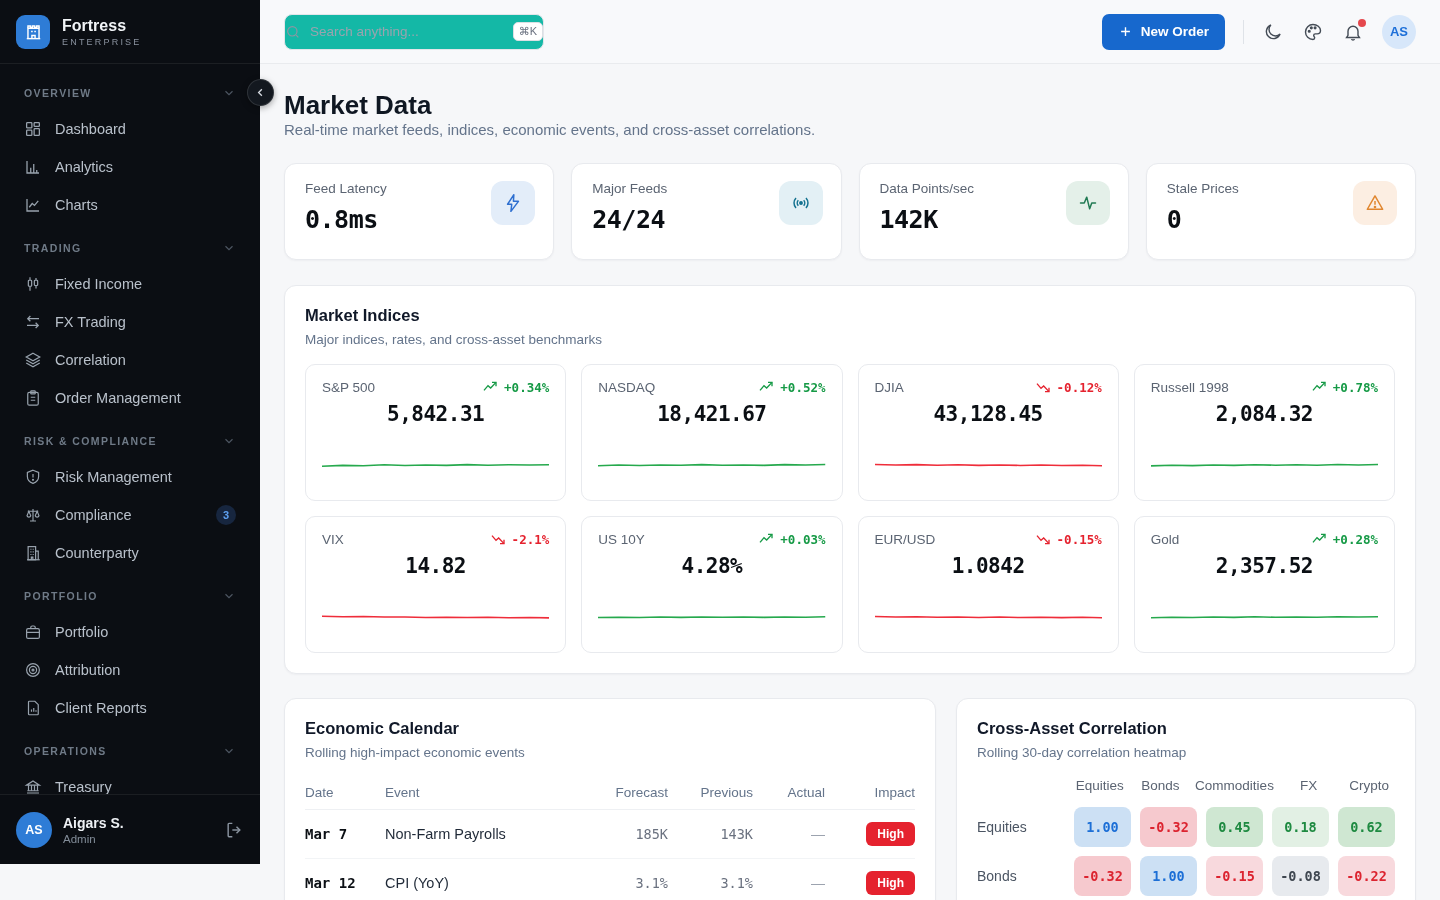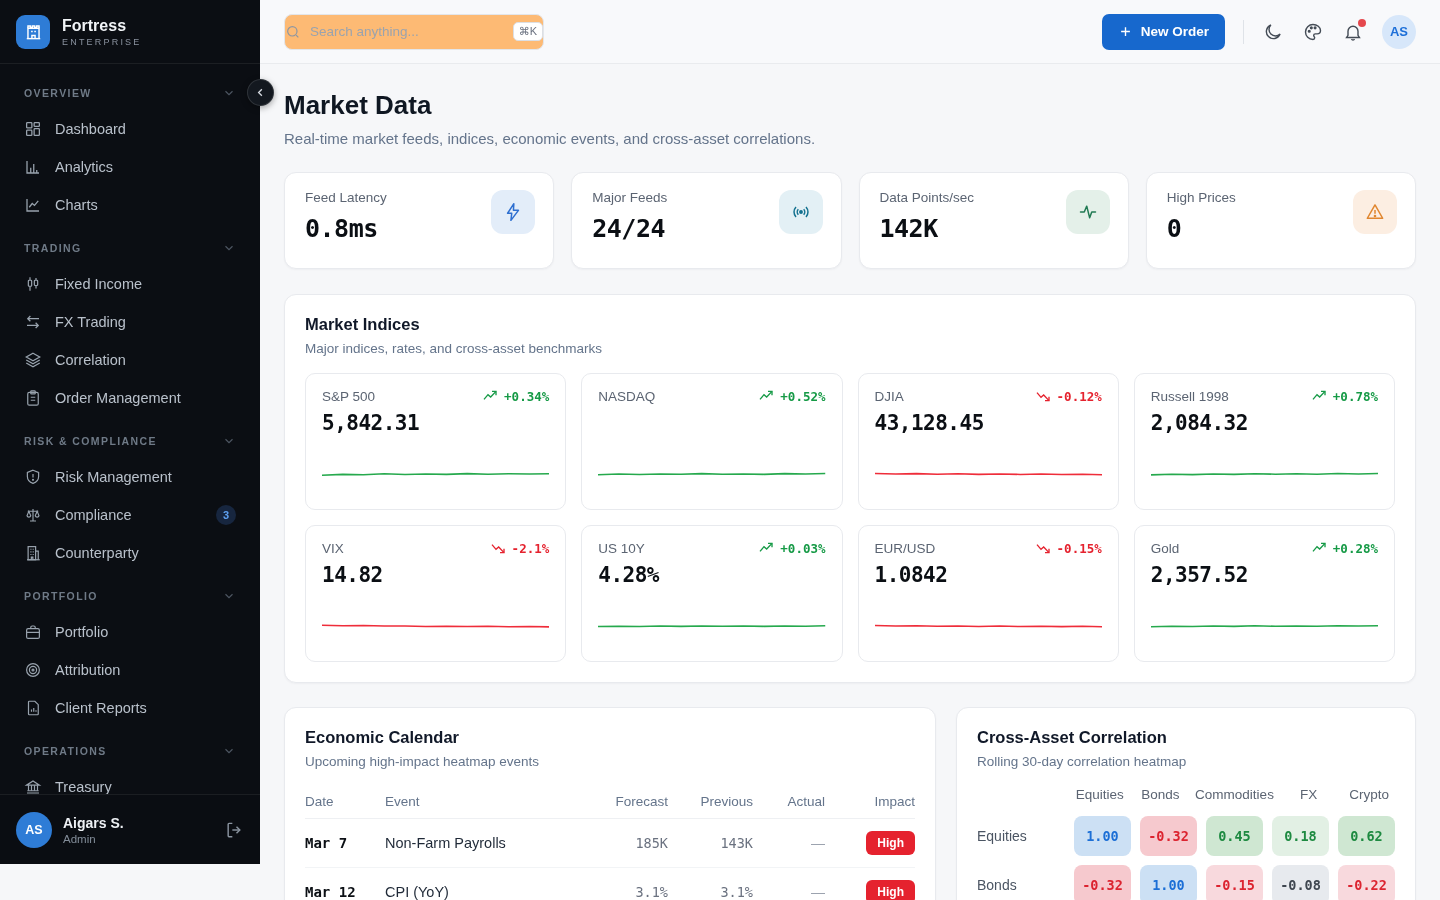--- a/index.html
+++ b/index.html
@@ -27,52 +27,52 @@
   .user-name { color:#eef1f5; font-size:14px; font-weight:bold; }
   .user-role { color:#828c98; font-size:11.5px; margin-top:2px; }
   .user-info { flex:1; }
   .logout-btn { color:#8b95a1; cursor:pointer; display:flex; }
 
   .collapse-btn { position:absolute; left:247px; top:79px; width:27px; height:27px; border-radius:50%; background:#13181f; border:1px solid rgba(255,255,255,.12); box-shadow:0 2px 6px rgba(0,0,0,.35); color:#d6dbe2; display:flex; align-items:center; justify-content:center; z-index:60; cursor:pointer; }
 
   
   .main { flex:1; display:flex; flex-direction:column; min-width:0; }
   .topbar { height:64px; background:#f8f9fb; border-bottom:1px solid #e9ebee; display:flex; align-items:center; padding:0 24px; flex-shrink:0; }
-  .search-box { width:260px; height:36px; background:#fdba74; border:1px solid #e3e6ea; border-radius:8px; display:flex; align-items:center; gap:9px; padding:0 0; color:#8d96a2; cursor:text; }
+  .search-box { width:260px; height:36px; background:#14b8a6; border:1px solid #e3e6ea; border-radius:8px; display:flex; align-items:center; gap:9px; padding:0 0; color:#8d96a2; cursor:text; }
   .search-box input { border:none; outline:none; background:transparent; flex:1; font-size:13.5px; color:#3c4450; font-family:"Liberation Sans",sans-serif; }
   .search-box input::placeholder { color:#9aa3ae; }
   .kbd { background:#fff; border:1px solid #dcdfe4; border-radius:5px; font-size:11px; color:#6b7280; padding:2px 5px; }
   .topbar-right { margin-left:auto; display:flex; align-items:center; gap:18px; }
   .new-order-btn { height:36px; background:#1768cd; color:#fff; border:none; border-radius:7px; font-size:13.5px; font-weight:bold; display:flex; align-items:center; gap:8px; padding:0 16px; cursor:pointer; font-family:"Liberation Sans",sans-serif; }
   .tb-divider { width:1px; height:24px; background:#dfe3e8; }
   .icon-btn { width:22px; height:22px; color:#444c56; position:relative; cursor:pointer; display:flex; align-items:center; justify-content:center; }
   .notif-dot { position:absolute; top:-2px; right:-2px; width:8px; height:8px; border-radius:50%; background:#e5484d; }
   .tb-avatar { width:34px; height:34px; border-radius:50%; background:#d7e7fa; color:#1d6fd8; font-size:13px; font-weight:bold; display:flex; align-items:center; justify-content:center; cursor:pointer; }
 
   .content { flex:1; padding:0 24px; overflow:hidden; }
   .page-title { margin-top:26px; font-size:26px; font-weight:bold; color:#0f1722; }
-  .page-sub { margin-top:9px; font-size:15px; color:#64748b; }
+  .page-sub { font-size:15px; color:#64748b; }
 
   
   .stats-row { margin-top:25px; display:grid; grid-template-columns:repeat(4,1fr); gap:17px; }
   .stat-card { background:#fff; border:1px solid #e8eaee; border-radius:12px; height:97px; padding:17px 20px; position:relative; box-shadow:0 1px 2px rgba(16,24,40,.04); }
   .stat-label { font-size:13.5px; color:#5b6472; }
   .stat-value { margin-top:9px; font-size:25px; font-weight:bold; color:#0b0f14; font-family:"DejaVu Sans Mono",monospace; letter-spacing:-.5px; }
   .stat-icon { position:absolute; top:17px; right:18px; width:44px; height:44px; border-radius:12px; display:flex; align-items:center; justify-content:center; }
   .tile-zap { background:#e3edf9; color:#2e6fd0; }
   .tile-radio { background:#e3f0f5; color:#13718f; }
   .tile-activity { background:#e4f0e9; color:#217a53; }
   .tile-warning { background:#fceee2; color:#e0862f; }
 
   
   .panel { background:#fff; border:1px solid #e8eaee; border-radius:12px; padding:20px; box-shadow:0 1px 2px rgba(16,24,40,.04); }
   .panel-title { font-size:16.5px; font-weight:bold; color:#101828; }
   .panel-sub { margin-top:7px; font-size:13.5px; color:#64748b; }
   .indices-panel { margin-top:25px; }
-  .index-grid { margin-top:17px; display:grid; grid-template-columns:repeat(4,1fr); gap:15px; }
+  .index-grid { margin-top:17px; display:grid; grid-template-columns:repeat(4,1fr); gap:15px;text-align:center; }
   .index-card { border:1px solid #e8eaee; border-radius:10px; height:137px; padding:14px 16px; display:flex; flex-direction:column; cursor:pointer; }
   .ic-top { display:flex; align-items:center; justify-content:space-between; }
   .ic-name { font-size:13.5px; color:#5b6472; }
   .ic-chg { display:flex; align-items:center; gap:6px; font-family:"DejaVu Sans Mono",monospace; font-size:12.5px; font-weight:bold; }
   .ic-value { margin-top:7px; font-size:21px; font-weight:bold; color:#0b0f14; font-family:"DejaVu Sans Mono",monospace; letter-spacing:-.5px; }
   .spark { width:100%; height:26px; margin-top:auto; margin-bottom:8px; }
   .index-card[data-dir="up"] .ic-chg { color:#169a46; }
   .index-card[data-dir="up"] .spark { color:#26a94d; }
   .index-card[data-dir="down"] .ic-chg { color:#e5222e; }
   .index-card[data-dir="down"] .spark { color:#ef2d3a; }
@@ -424,21 +424,21 @@
         <div class="stat-card">
           <div class="stat-label">Data Points/sec</div>
           <div class="stat-value mono">142K</div>
           <div class="stat-icon tile-activity">
               <svg width="20" height="20" viewBox="0 0 24 24" fill="none" stroke="currentColor" stroke-width="1.8" stroke-linejoin="round" stroke-linecap="round">
                 <polyline points="3 12 7.5 12 10.5 5 14 19 16.5 12 21 12"></polyline>
               </svg>
             </div>
         </div>
         <div class="stat-card">
-          <div class="stat-label">High Prices</div>
+          <div class="stat-label">Stale Prices</div>
           <div class="stat-value mono">0</div>
           <div class="stat-icon tile-warning">
               <svg width="20" height="20" viewBox="0 0 24 24" fill="none" stroke="currentColor" stroke-width="1.8" stroke-linejoin="round">
                 <path d="M12 3.5 2.8 19.5h18.4L12 3.5z"></path>
                 <path d="M12 9.5v4.5"></path>
                 <circle cx="12" cy="16.8" r=".7" fill="currentColor"></circle>
               </svg>
             </div>
         </div>
       </div>
@@ -469,20 +469,21 @@
             <div class="ic-top">
                 <span class="ic-name">NASDAQ</span>
               <span class="ic-chg">
                   <svg class="tr-up" width="16" height="16" viewBox="0 0 24 24" fill="none" stroke="currentColor" stroke-width="2">
                     <polyline points="3 17 9 10 13 13.5 21 5"></polyline>
                     <polyline points="15 5 21 5 21 11"></polyline>
                   </svg>
                   <span>+0.52%</span>
                 </span>
               </div>
+            <div class="ic-value">18,421.67</div>
             <svg class="spark" viewBox="0 0 230 30" preserveAspectRatio="none">
                 <polyline fill="none" stroke="currentColor" stroke-width="1.8" points="0,15.8 21,15.1 42,15.6 63,14.9 84,15.3 105,14.6 126,15.2 147,14.9 168,15.4 189,14.6 210,15.0 230,14.5"></polyline>
               </svg>
           </div>
 
           <div class="index-card" data-dir="down">
             <div class="ic-top">
                 <span class="ic-name">DJIA</span>
               <span class="ic-chg">
                   <svg class="tr-down" width="16" height="16" viewBox="0 0 24 24" fill="none" stroke="currentColor" stroke-width="2">
@@ -583,21 +584,21 @@
               </svg>
           </div>
 
         </div>
       </section>
 
       <div class="bottom-grid">
 
         <section class="panel">
           <h2 class="panel-title">Economic Calendar</h2>
-          <p class="panel-sub">Upcoming high-impact heatmap events</p>
+          <p class="panel-sub">Rolling high-impact economic events</p>
           <div class="cal-table">
             <div class="cal-head">
               <span>Date</span>
               <span>Event</span>
               <span class="col-r">Forecast</span>
               <span class="col-r">Previous</span>
               <span class="col-r">Actual</span>
               <span class="col-r">Impact</span>
             </div>
             <div class="cal-row">

